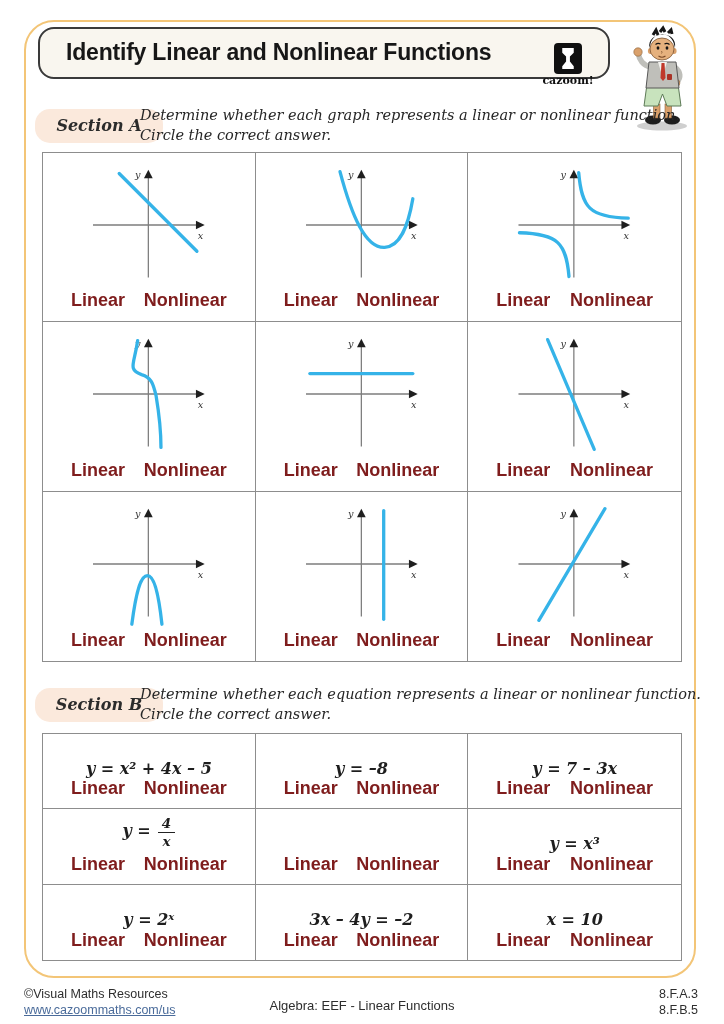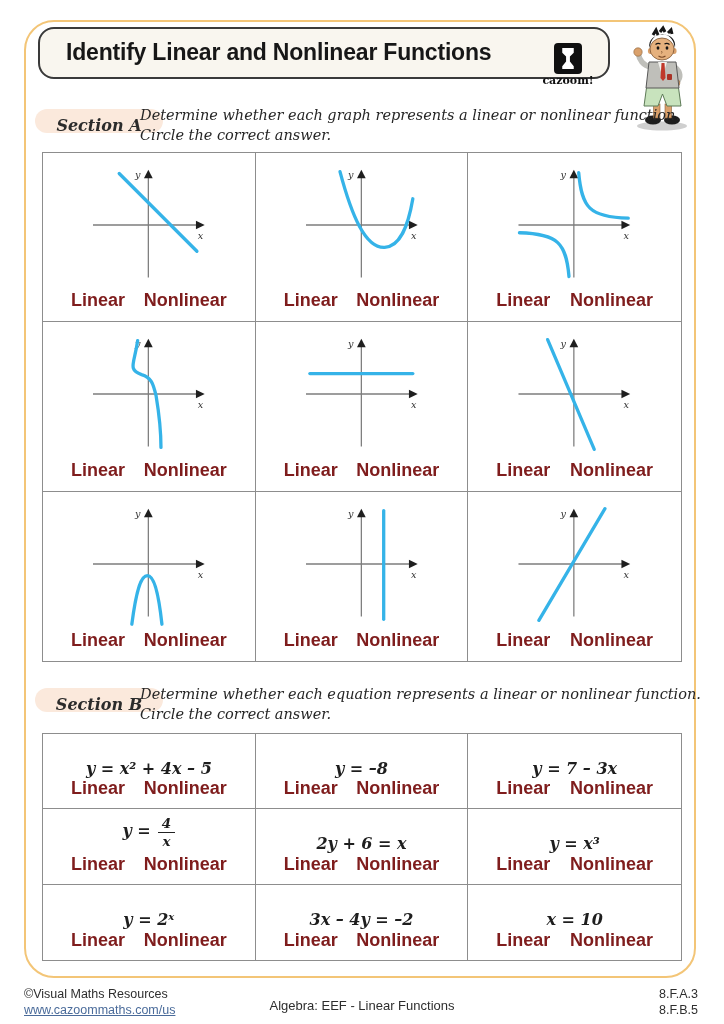--- a/index.html
+++ b/index.html
@@ -21,21 +21,21 @@
     position:absolute;left:26px;top:0;height:47px;line-height:47px;
     font-size:23px;font-weight:bold;color:#171717;letter-spacing:-0.2px;white-space:nowrap;
   }
   .logo{position:absolute;right:12px;top:2px;width:56px;text-align:center;margin-top:12px;}
   .logo-box{width:28px;height:31px;background:#101010;border-radius:4px;margin:0 auto;
     display:flex;align-items:center;justify-content:center;}
   .logo-text{font-family:"DejaVu Serif",serif;font-weight:bold;font-size:11px;color:#101010;margin-top:0px;}
   .character{position:absolute;left:620px;top:22px;}
   
   .badge{
-    position:absolute;left:35px;width:128px;height:24px;background:#FBE9DC;border-radius:15px;
+    position:absolute;left:35px;width:128px;height:34px;background:#FBE9DC;border-radius:15px;
     text-align:center;line-height:34px;font-family:"DejaVu Serif",serif;font-style:italic;
     font-weight:bold;font-size:16px;color:#2b2b2b;
   }
   #badge-a{top:109px;} #badge-b{top:688px;}
   .instructions{
     position:absolute;left:140px;font-family:"DejaVu Serif",serif;font-style:italic;
     font-size:14.5px;color:#262626;line-height:19.5px;
   }
   #instr-a{top:106px;} #instr-b{top:685px;}
   
@@ -318,21 +318,20 @@
           <span class="den">x</span>
         </span>
     </div>
     <div class="opts">
       <span class="opt">Linear</span>
       <span class="opt">Nonlinear</span>
     </div>
   </div>
 
   <div class="cell">
-    <div class="eq">2y + 6 = x</div>
     <div class="opts">
       <span class="opt">Linear</span>
       <span class="opt">Nonlinear</span>
     </div>
   </div>
 
   <div class="cell">
     <div class="eq">y = x³</div>
     <div class="opts">
       <span class="opt">Linear</span>

